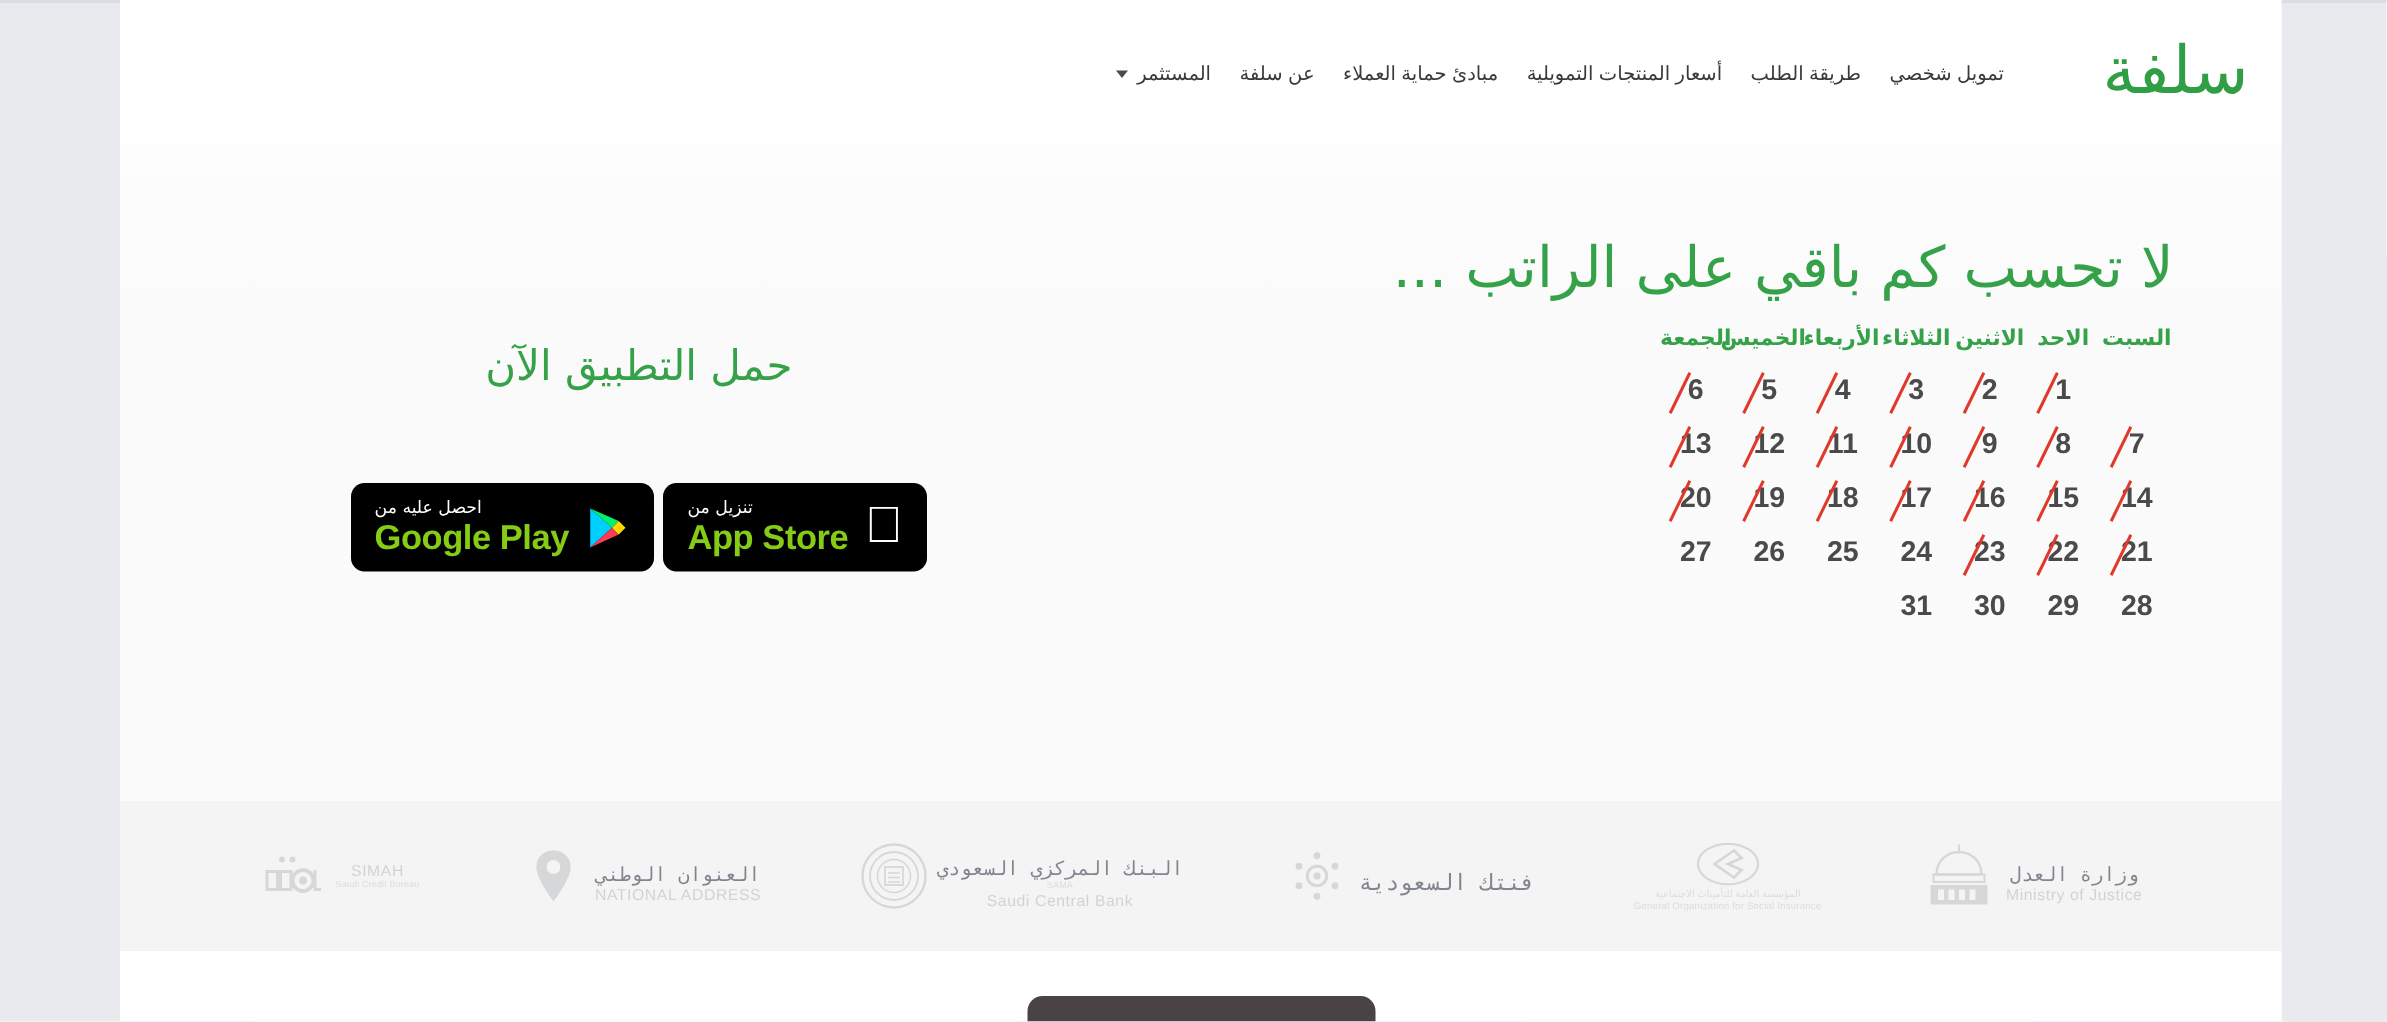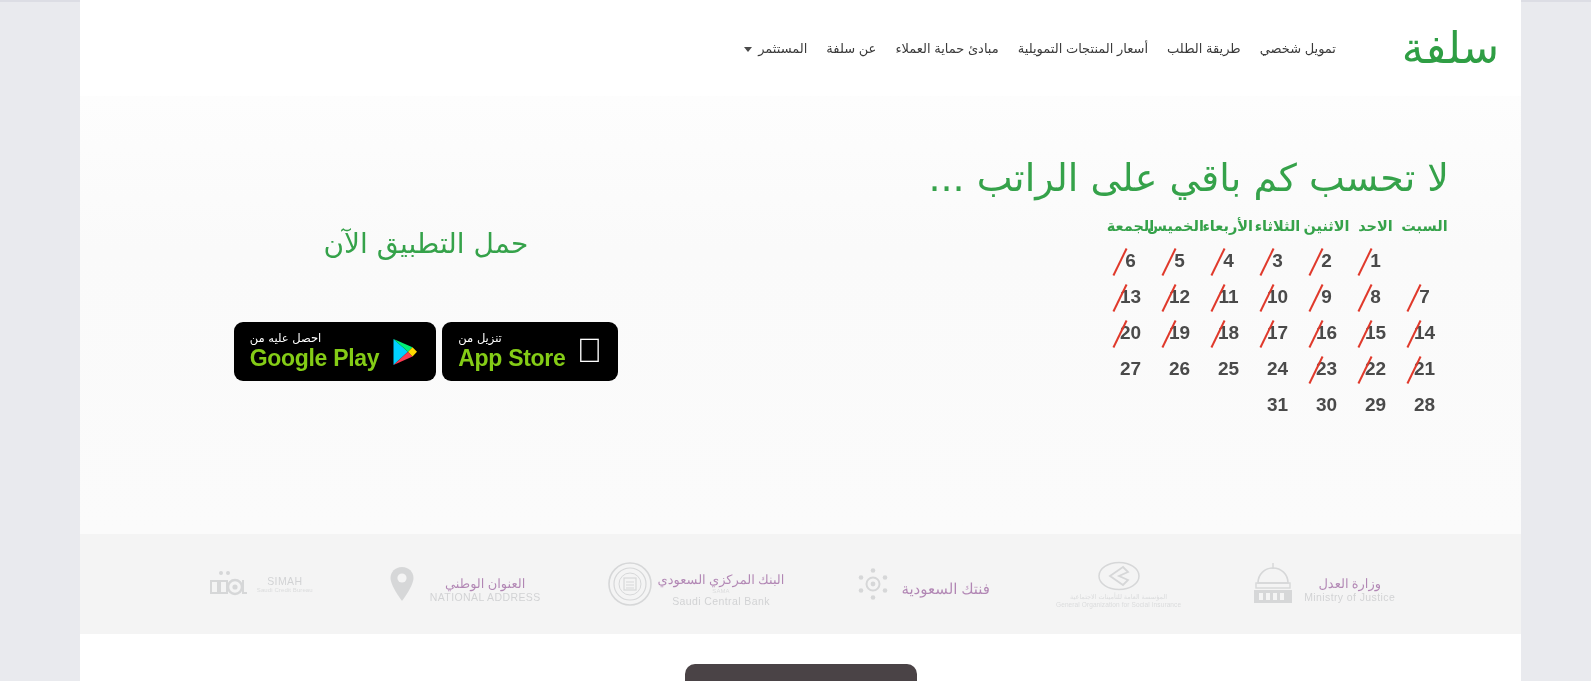--- a/index.html
+++ b/index.html
@@ -280,25 +280,25 @@
     justify-content: center;
     color: #b9bbbd;
   }
   .partner-words {
     display: flex;
     flex-direction: column;
     align-items: center;
     line-height: 1.15;
   }
   .pw-ar {
-    color: #701a75;
+    color: #0f172a;
     font-size: 13px;
     direction: rtl;
     white-space: nowrap;
-    font-family: Liberation Serif, serif;
+    font-family: Liberation Mono, monospace;
     margin-top: 12px;
   }
   .pw-en {
     color: #b0b2b5;
     font-size: 10.5px;
     letter-spacing: 0.4px;
     white-space: nowrap;
     font-family: "Liberation Sans", sans-serif;
   }
   .pw-tiny {

